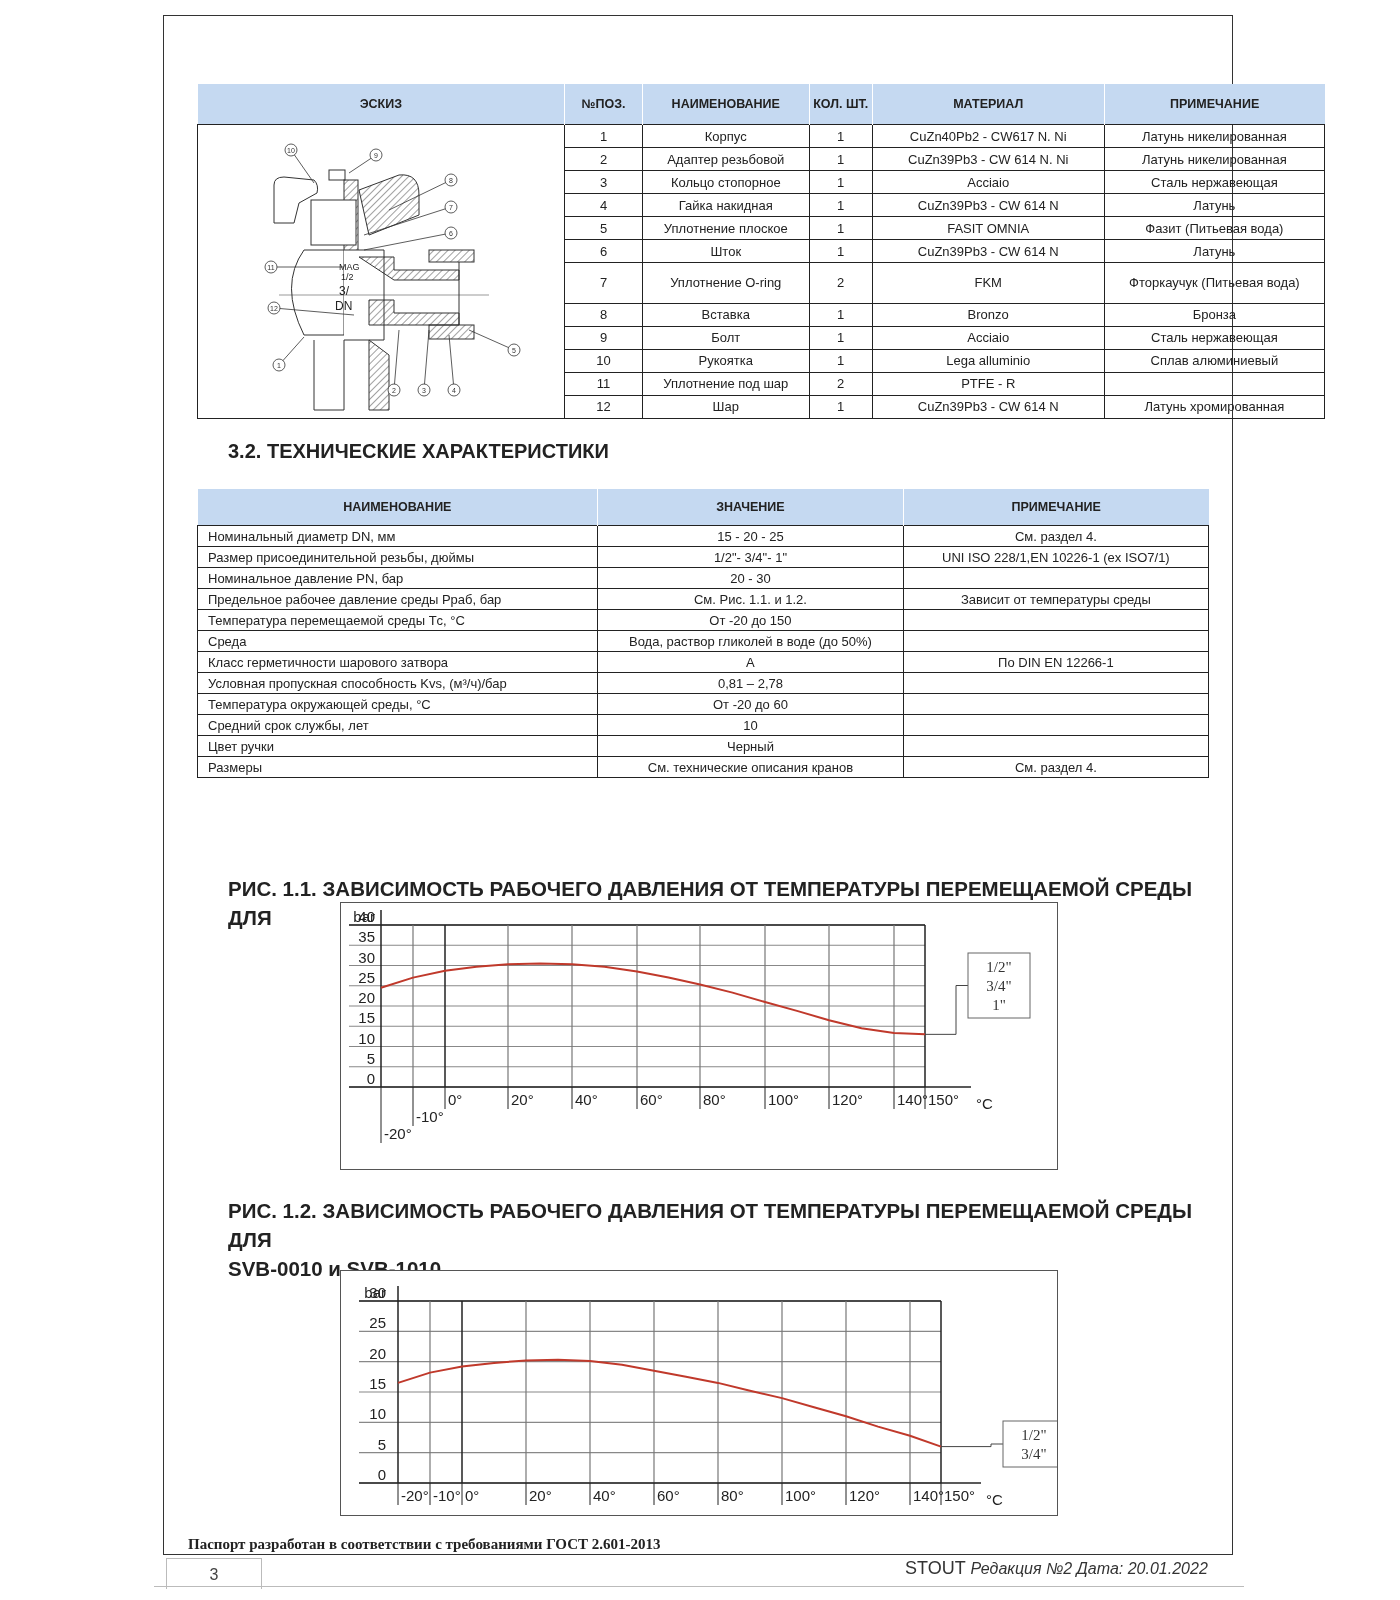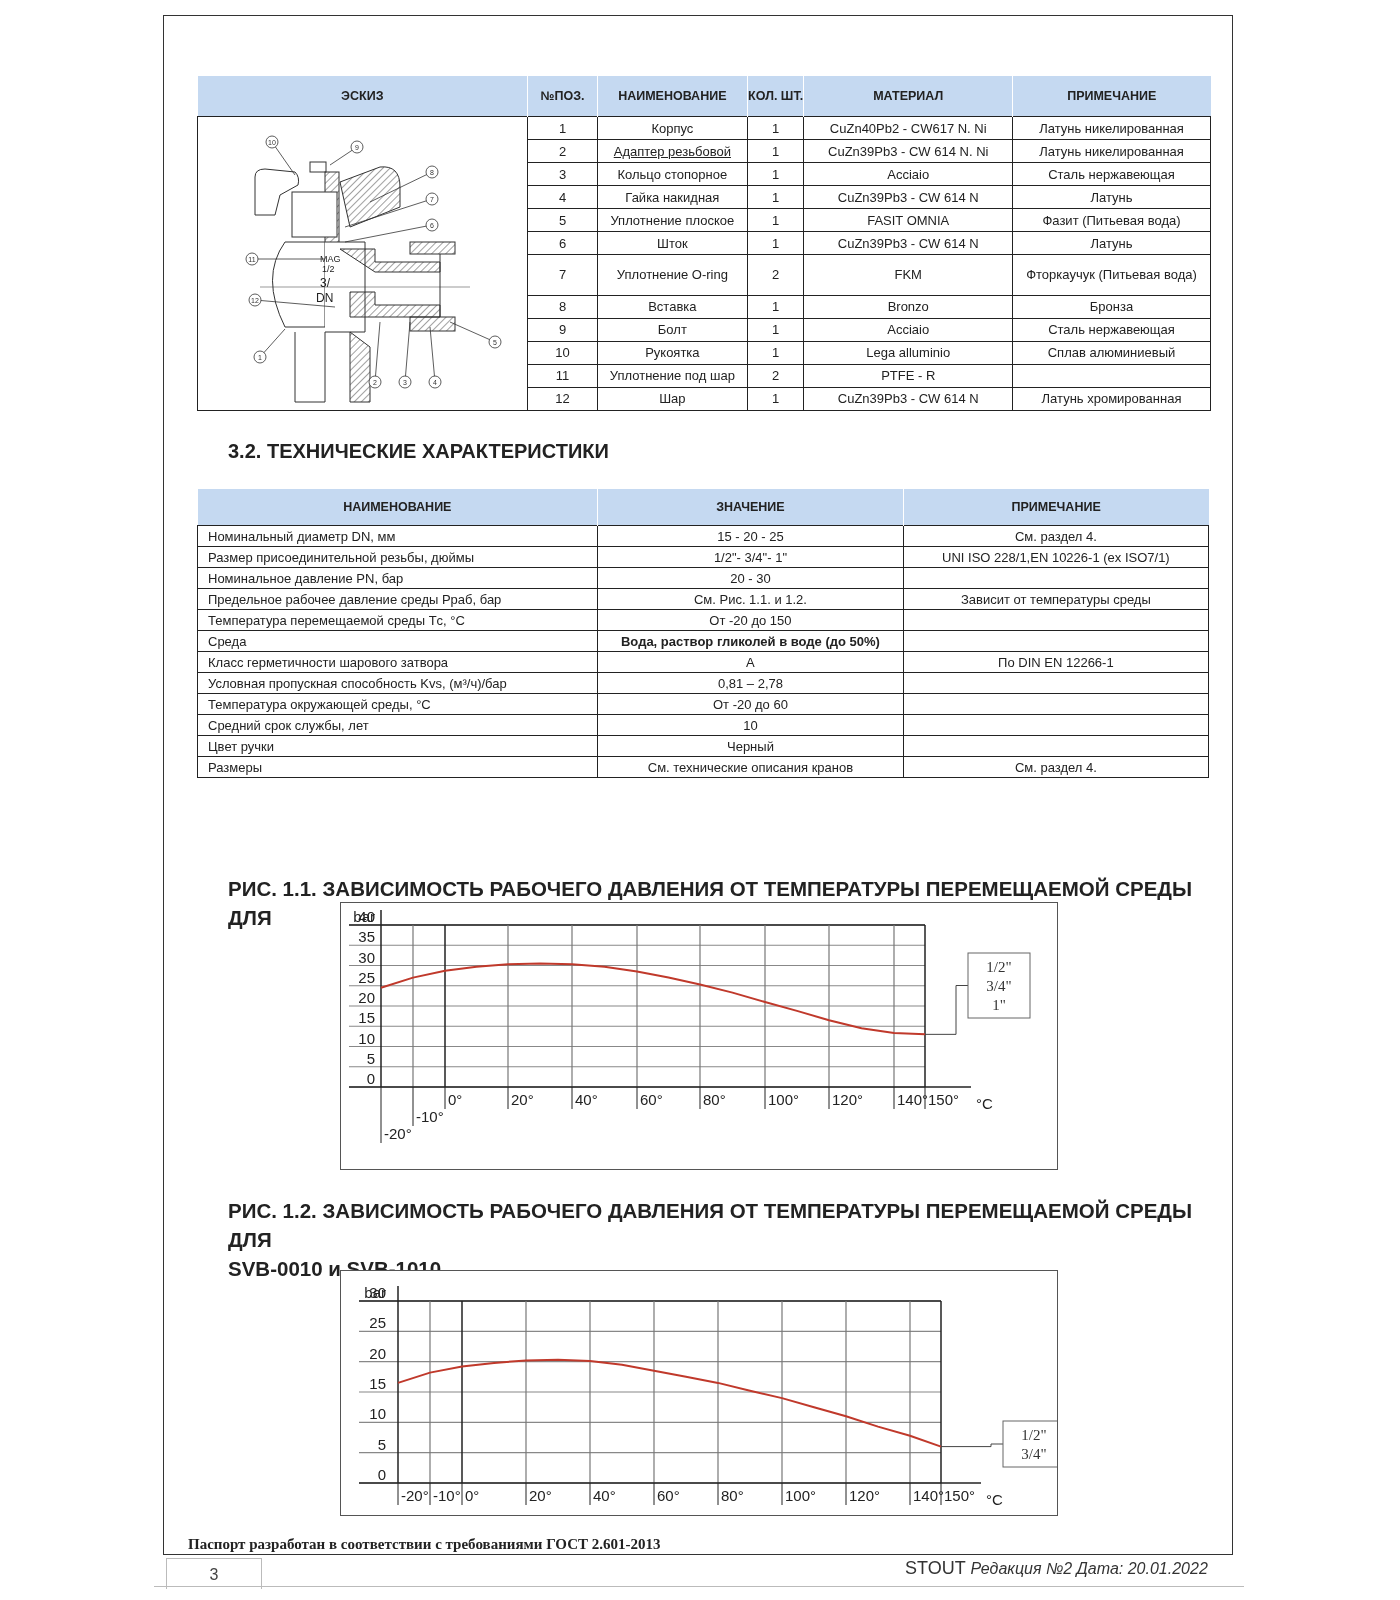--- a/index.html
+++ b/index.html
@@ -3,21 +3,21 @@
 <meta charset="utf-8">
 <style>
   html, body { margin:0; padding:0; background:#ffffff; }
   body { width:1400px; height:1600px; position:relative; font-family:"Liberation Sans", sans-serif; color:#222; }
   .page-frame { position:absolute; left:163px; top:15px; width:1070px; height:1540px; border:1.5px solid #333; box-sizing:border-box; border-bottom:none; }
   .page-frame-bottom { position:absolute; left:163px; top:1554px; width:1070px; border-top:1.5px solid #333; }
   table { border-collapse:collapse; position:absolute; font-size:13px; }
   th { background:#c5d9f1; font-weight:bold; font-size:12.5px; text-align:center; padding:0; border-right:1px solid #fff; }
   th:last-child { border-right:none; }
   td { border:1.5px solid #222; text-align:center; padding:0 4px; height:21px; }
-  .parts-table { left:197px; top:76px; width:1014px; }
+  .parts-table { left:197px; top:84px; width:1128px; }
   .parts-table th { height:40px; }
   .sketch-cell { width:325px; padding:0; vertical-align:middle; }
   .spec-table { left:197px; top:489px; width:1012px; }
   .spec-table th { height:36px; }
   .spec-table td.left { text-align:left; padding-left:10px; }
   .section-title { position:absolute; left:228px; top:440px; font-weight:bold; font-size:20px; }
   .fig-title { position:absolute; left:228px; font-weight:bold; font-size:20.5px; line-height:29px; width:990px; }
   .chart-box { position:absolute; border:1.5px solid #555; background:#fff; }
   .chart-box svg { position:absolute; left:0; top:0; }
   .gost-note { position:absolute; left:188px; top:1536px; font-family:"Liberation Serif", serif; font-weight:bold; font-size:15px; }
@@ -109,21 +109,21 @@
             <text x="295" y="228" font-size="7" text-anchor="middle" fill="#333">5</text>
   </svg></td>
         <td style="height: 21px;">1</td>
         <td style="height: 21px;">Корпус</td>
         <td style="height: 21px;">1</td>
         <td style="height: 21px;">CuZn40Pb2 - CW617 N. Ni</td>
         <td style="height: 21px;">Латунь никелированная</td>
       </tr>
       <tr>
         <td style="height: 21px;">2</td>
-        <td style="height: 21px; text-decoration: underline;">Адаптер резьбовой</td>
+        <td style="height: 21px;">Адаптер резьбовой</td>
         <td style="height: 21px;">1</td>
         <td style="height: 21px;">CuZn39Pb3 - CW 614 N. Ni</td>
         <td style="height: 21px;">Латунь никелированная</td>
       </tr>
       <tr>
         <td style="height: 21px;">3</td>
         <td style="height: 21px;">Кольцо стопорное</td>
         <td style="height: 21px;">1</td>
         <td style="height: 21px;">Acciaio</td>
         <td style="height: 21px;">Сталь нержавеющая</td>
@@ -225,21 +225,21 @@
         <td style="height: 20px;">См. Рис. 1.1. и 1.2.</td>
         <td style="height: 20px;">Зависит от температуры среды</td>
       </tr>
       <tr>
         <td class="left" style="height: 20px;">Температура перемещаемой среды Tс, °С</td>
         <td style="height: 20px;">От -20 до 150</td>
         <td style="height: 20px;"></td>
       </tr>
       <tr>
         <td class="left" style="height: 20px; margin-top: 44px;">Среда</td>
-        <td style="height: 20px; font-weight: bold;">Вода, раствор гликолей в воде (до 50%)</td>
+        <td style="height: 20px;">Вода, раствор гликолей в воде (до 50%)</td>
         <td style="height: 20px;"></td>
       </tr>
       <tr>
         <td class="left" style="height: 20px;">Класс герметичности шарового затвора</td>
         <td style="height: 20px;">A</td>
         <td style="height: 20px;">По DIN EN 12266-1</td>
       </tr>
       <tr>
         <td class="left" style="height: 20px; margin-top: 20px;">Условная пропускная способность Kvs, (м³/ч)/бар</td>
         <td style="height: 20px;">0,81 – 2,78</td>

